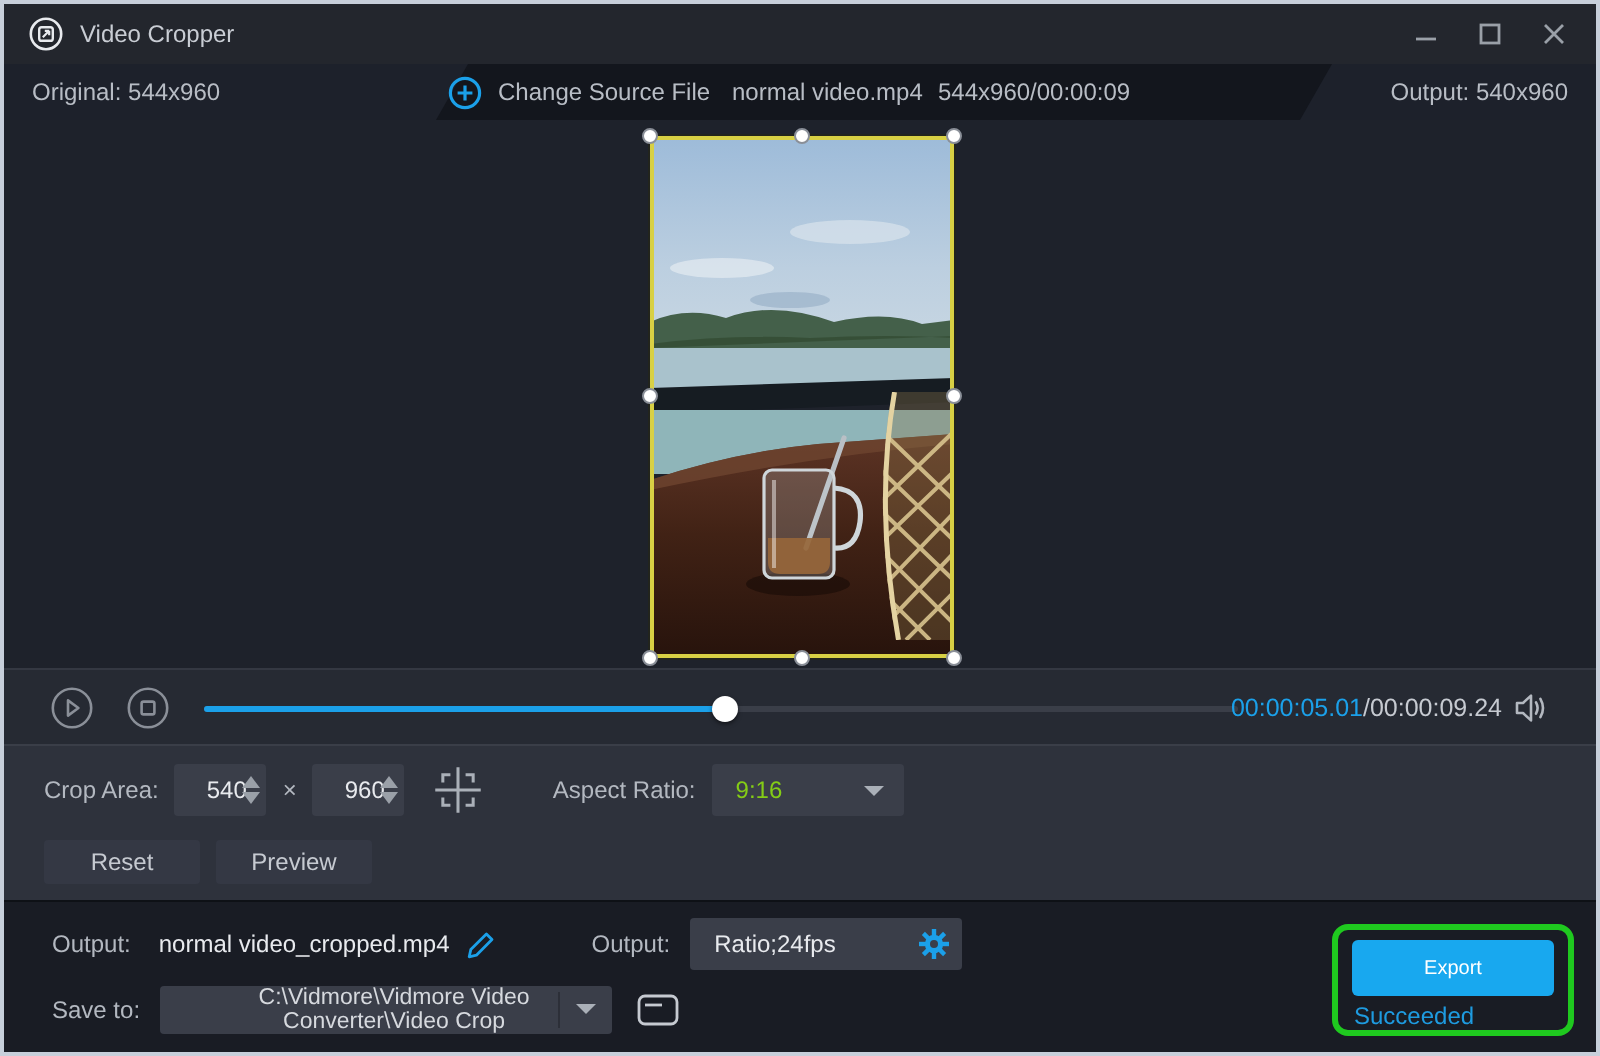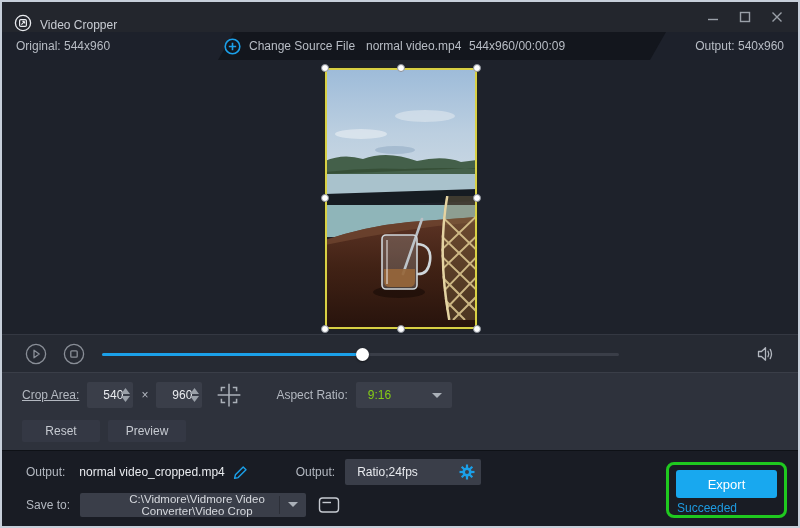--- a/index.html
+++ b/index.html
@@ -4,21 +4,21 @@
 <style>
   * { margin:0; padding:0; box-sizing:border-box; }
   body { font-family:"Liberation Sans", sans-serif; background:#ffffff; }
   #window {
     position:relative; width:800px; height:528px;
     background:#1e212a; border:2px solid #c7cfda; overflow:hidden;
     font-size:12px; color:#c6cad1;
   }
   
   .titlebar { position:absolute; left:0; top:0; right:0; height:30px;
-    background:#23262d; display:flex; align-items:flex-end; }
+    background:#23262d; display:flex; align-items:center; }
   .app-logo { margin-left:12px; display:flex; align-items:center; }
   .app-title { margin-left:8px; color:#c9cdd4; font-size:12px; }
   .win-controls { position:absolute; right:8px; top:0; height:30px; display:flex; align-items:center; gap:6px; }
   .win-btn { width:26px; height:24px; display:flex; align-items:center; justify-content:center; cursor:pointer; }
   
   .infobar { position:absolute; left:0; top:30px; right:0; height:28px; background:#13161d; }
   .tab-left { position:absolute; left:0; top:0; height:28px; width:232px; background:#1d212b;
     clip-path:polygon(0 0, 100% 0, calc(100% - 16px) 100%, 0 100%);
     display:flex; align-items:center; padding-left:14px; color:#b8bdc5; }
   .tab-right { position:absolute; right:0; top:0; height:28px; width:148px; background:#1d212b;
@@ -45,21 +45,21 @@
   .slider-fill { position:absolute; left:0; top:6px; height:3px; background:#1ba0e9; border-radius:2px; }
   .slider-thumb { position:absolute; top:1px; width:13px; height:13px; background:#ffffff; border-radius:50%; box-shadow:0 1px 2px rgba(0,0,0,.5); }
   .time { position:absolute; right:47px; top:0; height:38px; display:flex; align-items:center; font-size:12.5px; }
   .time-cur { color:#1ba0e9; }
   .time-total { color:#c6cad1; }
   .volume { position:absolute; right:24px; top:0; height:38px; display:flex; align-items:center; cursor:pointer; }
   
   .controls { position:absolute; left:0; top:370px; right:0; height:78px; background:#2e323c; border-top:1px solid #3a3e48; }
   .row1 { position:absolute; left:0; top:9px; height:26px; width:100%; display:flex; align-items:center; }
   .lbl { color:#b3b8c0; }
-  .lbl-crop { margin-left:20px;text-decoration:underline; }
+  .lbl-crop { margin-left:20px; }
   .spin { position:relative; margin-left:8px; width:46px; height:26px; background:#3a3e49; border-radius:2px;
     display:flex; align-items:center; color:#e8eaee; }
   .spin-val { flex:1; text-align:right; padding-right:10px; }
   .spin-arrows { position:absolute; right:3px; top:0; height:26px; display:flex; flex-direction:column; justify-content:center; gap:2px; cursor:pointer; }
   .mult { margin-left:8px; margin-right:0; color:#b3b8c0; }
   .crop-icon-btn { margin-left:14px; cursor:pointer; display:flex; align-items:center; }
   .lbl-aspect { margin-left:34px; }
   .dropdown { position:relative; margin-left:8px; width:96px; height:26px; background:#3a3e49; border-radius:2px;
     display:flex; align-items:center; padding-left:12px; color:#84cc16; cursor:pointer; }
   .dd-caret { position:absolute; right:10px; top:11px; width:0; height:0;
@@ -81,21 +81,21 @@
   .gear { position:absolute; right:6px; top:5px; cursor:pointer; }
   .saveto-field { position:relative; margin-left:10px; width:226px; height:24px; background:#3a3e49; border-radius:2px;
     display:flex; align-items:center; padding-left:8px; color:#d6d9de; font-size:11.5px; cursor:pointer; }
   .saveto-divider { position:absolute; right:26px; top:3px; bottom:3px; width:1px; background:#2c2f38; }
   .saveto-caret { position:absolute; right:8px; top:9px; width:0; height:0;
     border-left:5px solid transparent; border-right:5px solid transparent; border-top:5px solid #aab0b8; }
   .folder-btn { margin-left:12px; cursor:pointer; display:flex; align-items:center; }
   .export-zone { position:absolute; right:11px; top:11px; width:121px; height:56px;
     border:3px solid #1fc91f; border-radius:8px; }
   .export-btn { position:absolute; left:7px; top:5px; width:101px; height:28px; background:#18a8ef;
-    border:none; border-radius:3px; color:#ffffff; font-size:13px; font-family:"Liberation Sans", sans-serif; cursor:pointer; }
+    border:none; border-radius:3px; color:#ffffff; font-size:10px; font-family:"Liberation Sans", sans-serif; cursor:pointer; }
   .status-text { position:absolute; left:8px; top:36px; color:#1e9be0; font-size:12px; }
   svg { display:block; }
 </style>
 </head>
 <body>
 
 <div id="window">
 
   <div class="titlebar">
     <span class="app-logo">
@@ -211,20 +211,24 @@
       <svg width="22" height="22" viewBox="0 0 22 22">
         <circle cx="11" cy="11" r="9.6" fill="none" stroke="#8a8f98" stroke-width="1.3"></circle>
         <rect x="7.8" y="7.8" width="6.4" height="6.4" rx="1" fill="none" stroke="#8a8f98" stroke-width="1.3"></rect>
       </svg>
     </span>
     <div class="slider">
       <div class="slider-track"></div>
       <div class="slider-fill" style="width: 50.3%;"></div>
       <div class="slider-thumb" style="left: calc(50.3% - 6px);"></div>
     </div>
+    <div class="time">
+      <span class="time-cur">00:00:05.01</span>
+        <span class="time-total">/00:00:09.24</span>
+    </div>
     <span class="volume">
       <svg width="17" height="16" viewBox="0 0 17 16">
         <path d="M1.5 5.5 H4.5 L8.5 1.8 V14.2 L4.5 10.5 H1.5 Z" fill="none" stroke="#b3b8c0" stroke-width="1.3" stroke-linejoin="round"></path>
         <path d="M11 5.2 Q12.6 8 11 10.8 M13.2 3.4 Q15.8 8 13.2 12.6" fill="none" stroke="#b3b8c0" stroke-width="1.3" stroke-linecap="round"></path>
       </svg>
     </span>
   </div>
 
   <div class="controls">
     <div class="row1">

